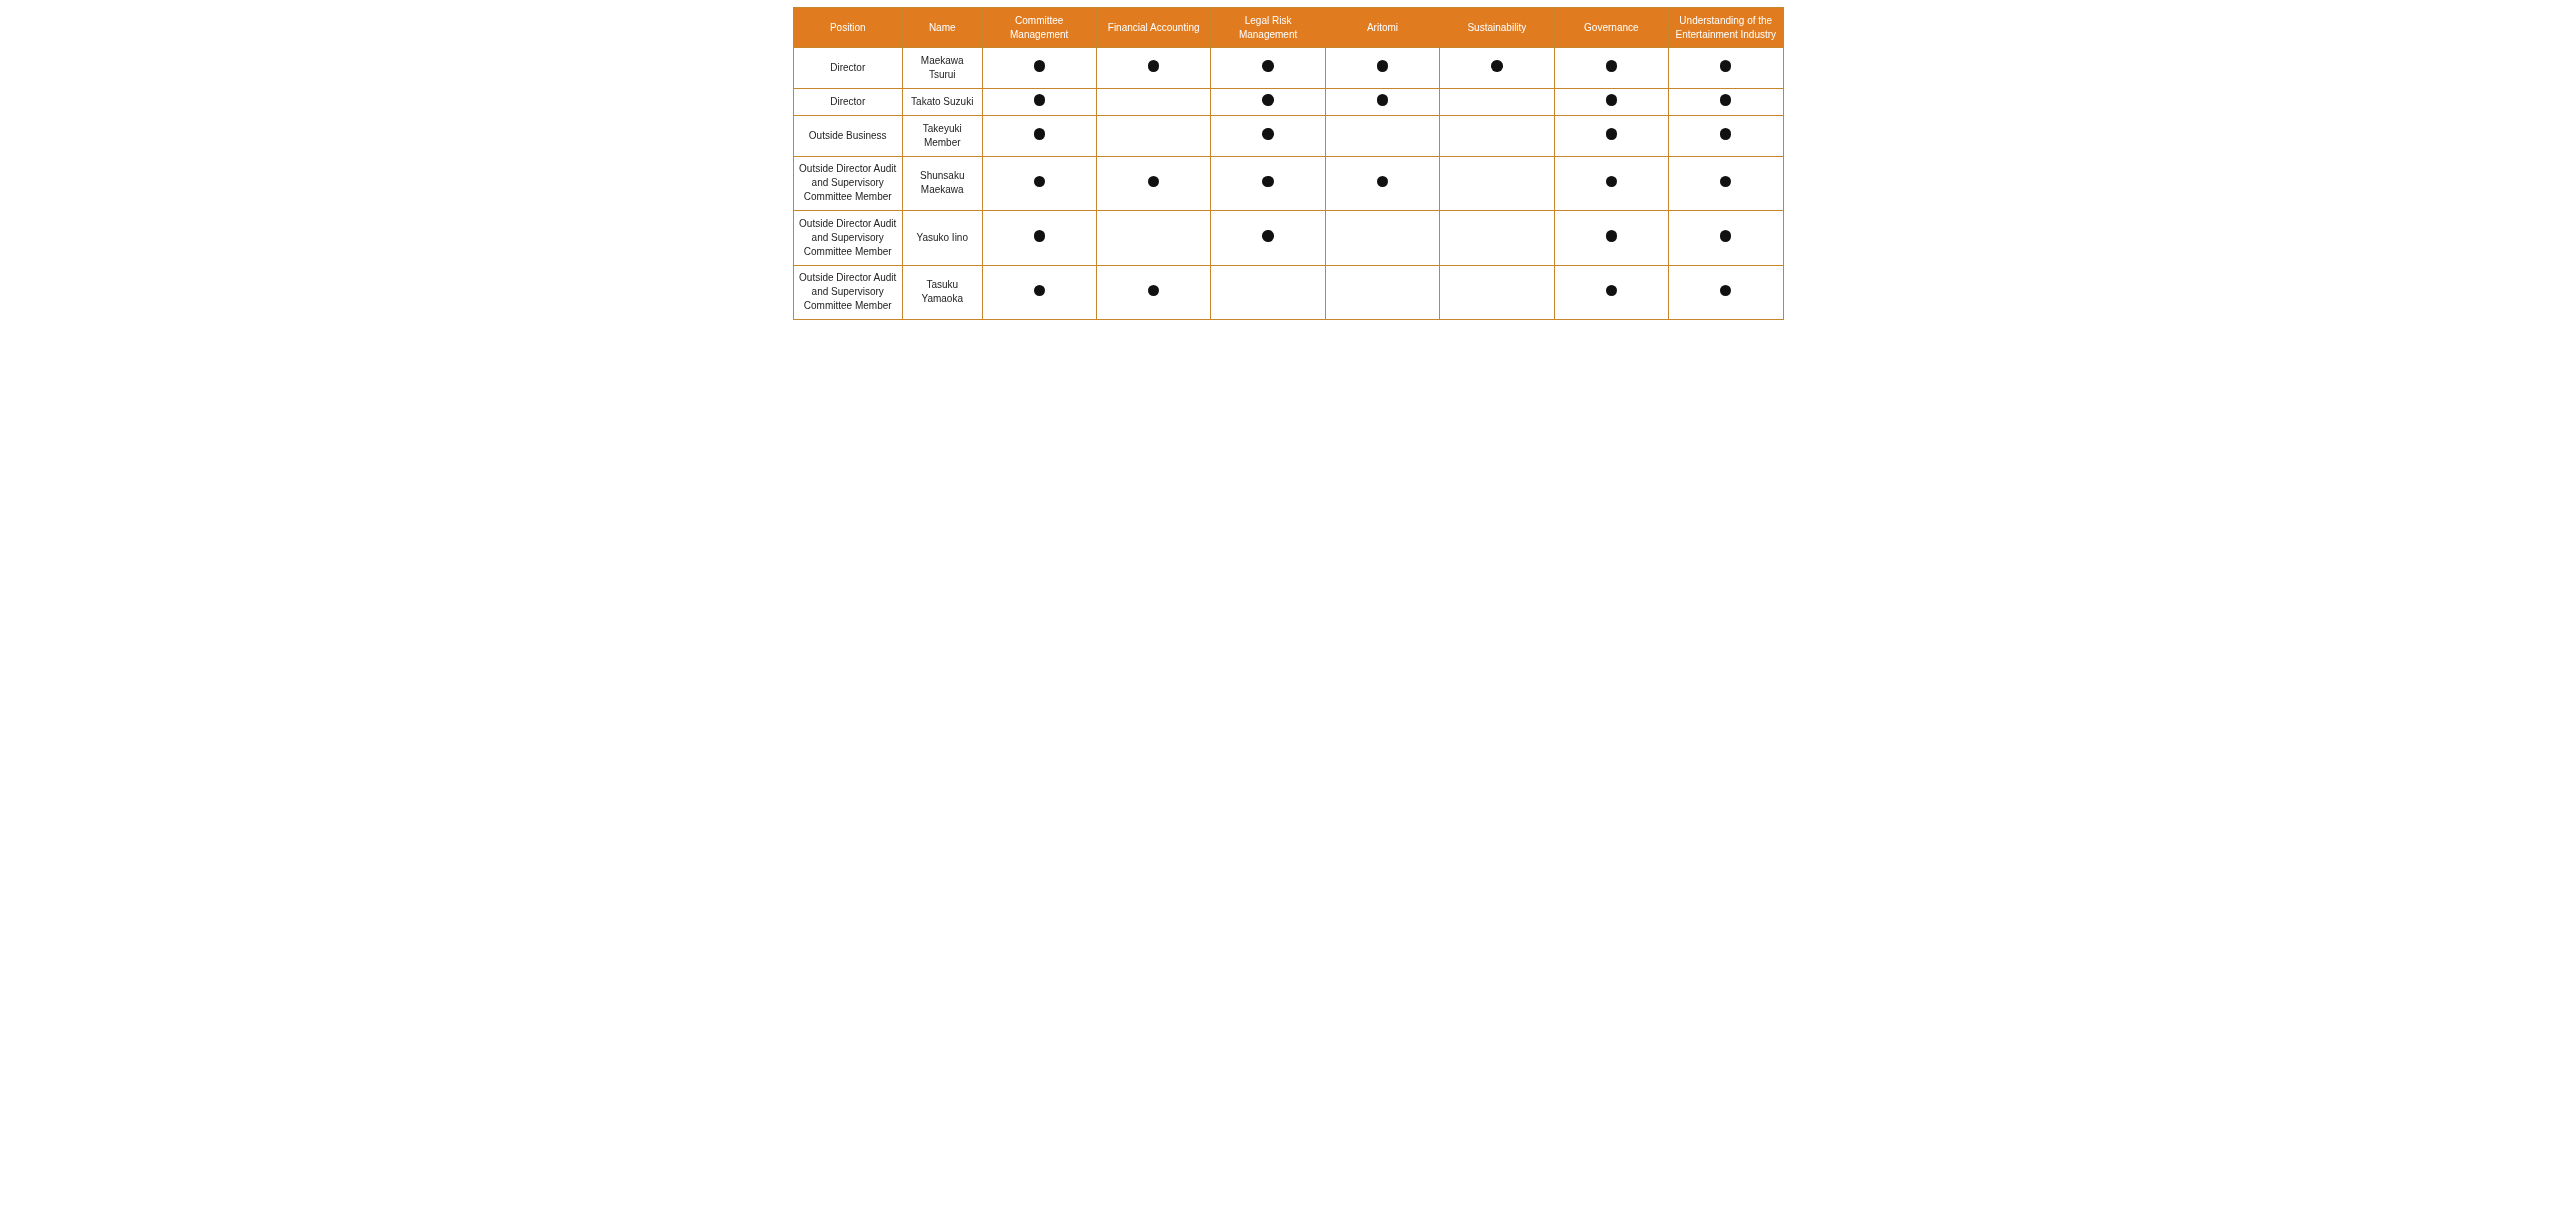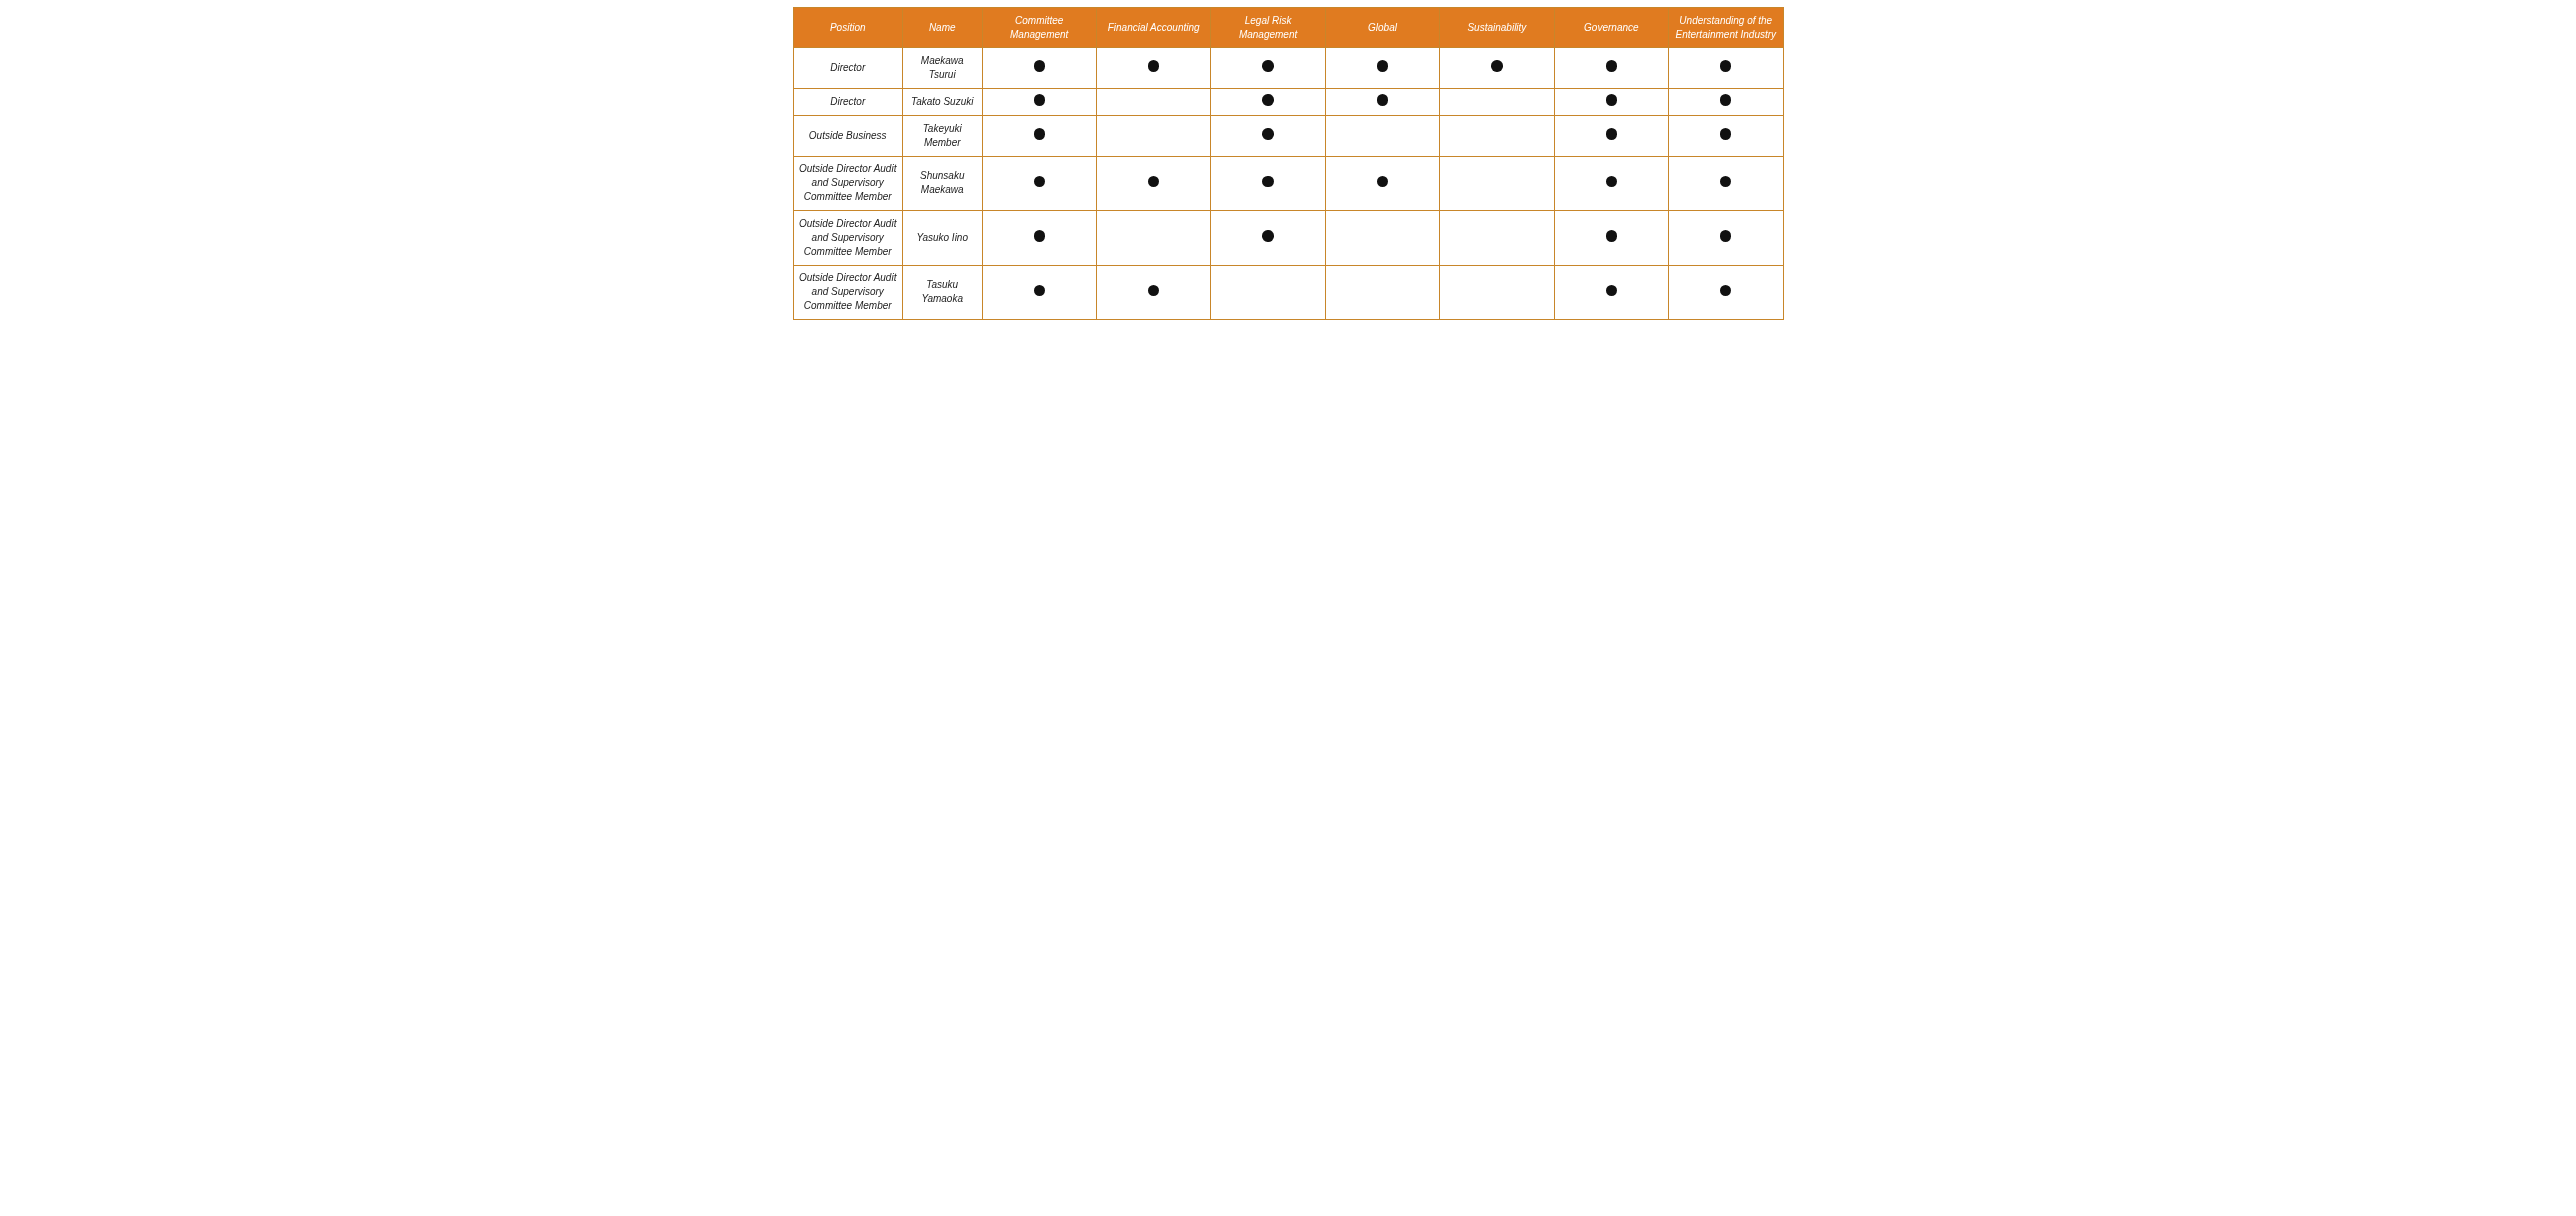--- a/index.html
+++ b/index.html
@@ -19,21 +19,20 @@
 
     .table-wrapper {
       width: 100%;
       max-width: 991px;
     }
 
     table {
       width: 100%;
       border-collapse: collapse;
       border: 1.4px solid #c87a2a;
-      font-style: italic;
     }
 
     th, td {
       border: 1.1px solid #c8862a;
       text-align: center;
       vertical-align: middle;
       padding: 5.7px 4.2px;
       font-size: 10px;
       line-height: 1.4;
     }
@@ -79,21 +78,21 @@
 
 <div class="table-wrapper">
   <table>
     <thead>
       <tr id="header-row">
       <th class="col-position">Position</th>
           <th class="col-name">Name</th>
           <th class="col-skill">Committee Management</th>
           <th class="col-skill">Financial Accounting</th>
           <th class="col-skill">Legal Risk Management</th>
-          <th class="col-skill">Global</th>
+          <th class="col-skill">Aritomi</th>
           <th class="col-skill">Sustainability</th>
           <th class="col-skill">Governance</th>
           <th class="col-skill">Understanding of the Entertainment Industry</th>
         </tr>
     </thead>
     <tbody id="table-body">
         <tr>
           <td>Director</td>
           <td>Maekawa Tsurui</td>
           <td><span class="dot"></span></td>

